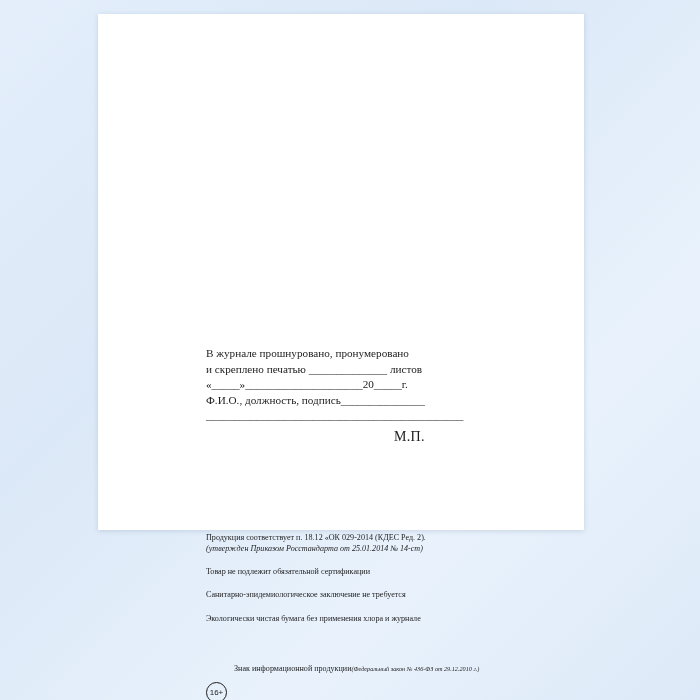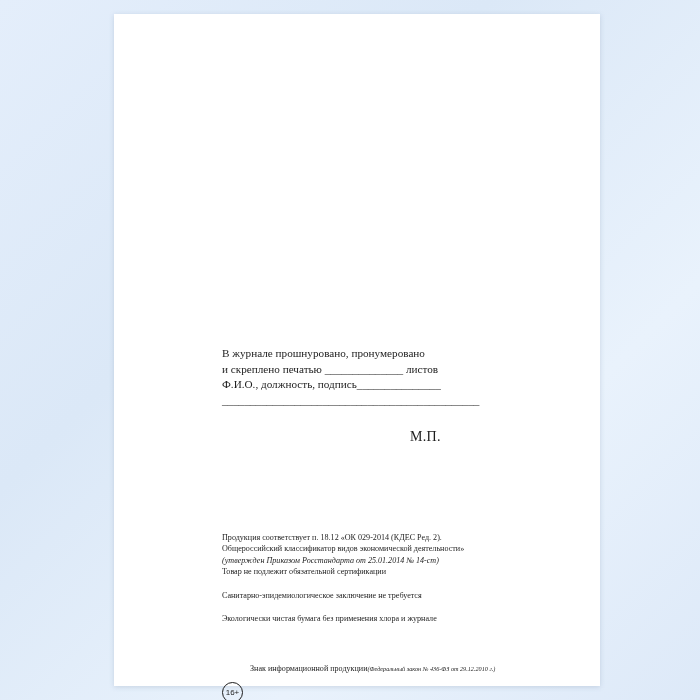--- a/index.html
+++ b/index.html
@@ -14,24 +14,24 @@
     font-family: "Liberation Serif", serif;
   }
   .scene {
     position: relative;
     width: 700px;
     height: 700px;
     background: linear-gradient(135deg, #e4eefb 0%, #dbe8f7 35%, #e9f2fc 70%, #dde9f8 100%);
   }
   .page {
     position: absolute;
-    left: 114px;
+    left: 98px;
     top: 14px;
     width: 486px;
-    height: 672px;
+    height: 516px;
     background: #ffffff;
     box-shadow: 0 1px 5px rgba(90,115,145,0.22);
   }
   .page-inner {
     position: absolute;
     left: 0;
     top: 0;
     right: 0;
     bottom: 0;
   }
@@ -65,20 +65,21 @@
     top: 518px;
     width: 340px;
     color: #1d1d1d;
   }
   .legal p {
     margin: 0;
     font-size: 8.1px;
     line-height: 11.4px;
   }
   .legal .group {
+    margin-bottom: 11px;
   }
   .legal .italic {
     font-style: italic;
   }
   .legal .spaced {
     margin-bottom: 12px;
   }
 
   .info-row {
     position: relative;
@@ -119,30 +120,30 @@
 </head>
 <body>
 
 <div class="scene">
   <div class="page">
     <div class="page-inner">
 
       <div class="cert-block">
         <div class="cert-line">В журнале прошнуровано, пронумеровано</div>
         <div class="cert-line">и скреплено печатью ______________ листов</div>
+        <div class="cert-line">«_____»_____________________20_____г.</div>
         <div class="cert-line">Ф.И.О., должность, подпись_______________</div>
         <div class="cert-line">______________________________________________</div>
       </div>
 
       <div class="mp">М.П.</div>
 
       <div class="legal">
         <div class="group">
           <p>Продукция соответствует п. 18.12 «ОК 029-2014 (КДЕС Ред. 2).</p>
-          <p>Общероссийский классификатор видов экономической деятельности»</p>
           <p class="italic">(утвержден Приказом Росстандарта от 25.01.2014 № 14-ст)</p>
         </div>
         <p class="spaced">Товар не подлежит обязательной сертификации</p>
         <p class="spaced">Санитарно-эпидемиологическое заключение не требуется</p>
         <p>Экологически чистая бумага без применения хлора и журнале</p>
 
         <div class="info-row">
           <div class="age-badge">16+</div>
           <div class="info-text">
             <span class="t1">Знак информационной продукции</span>

